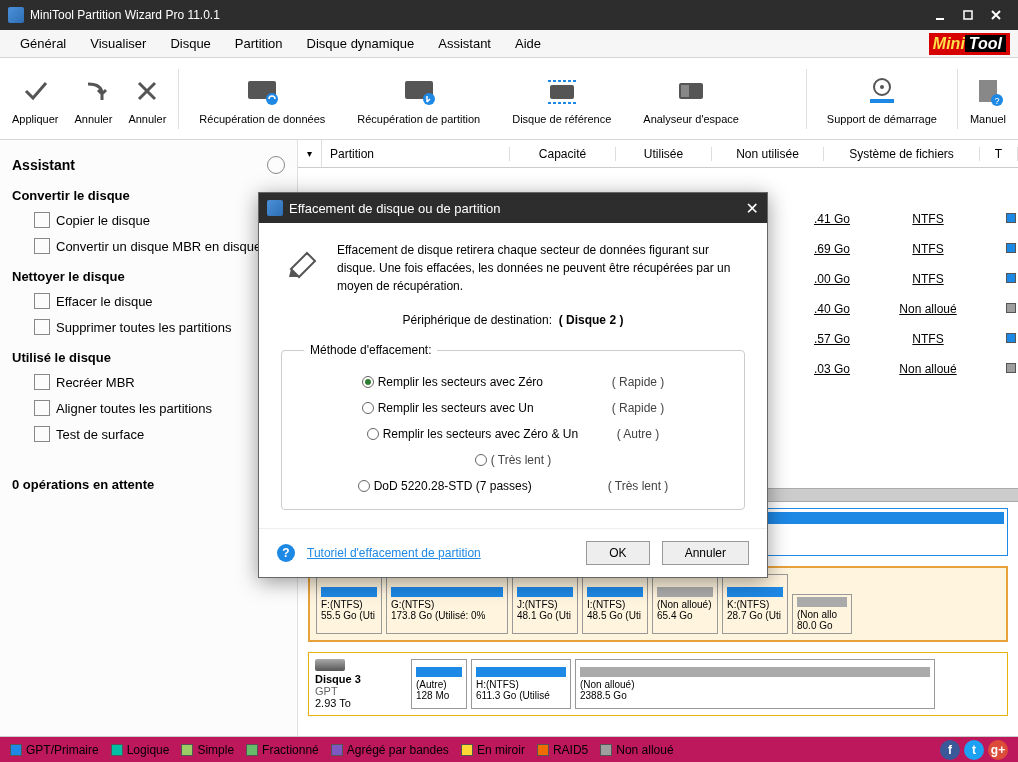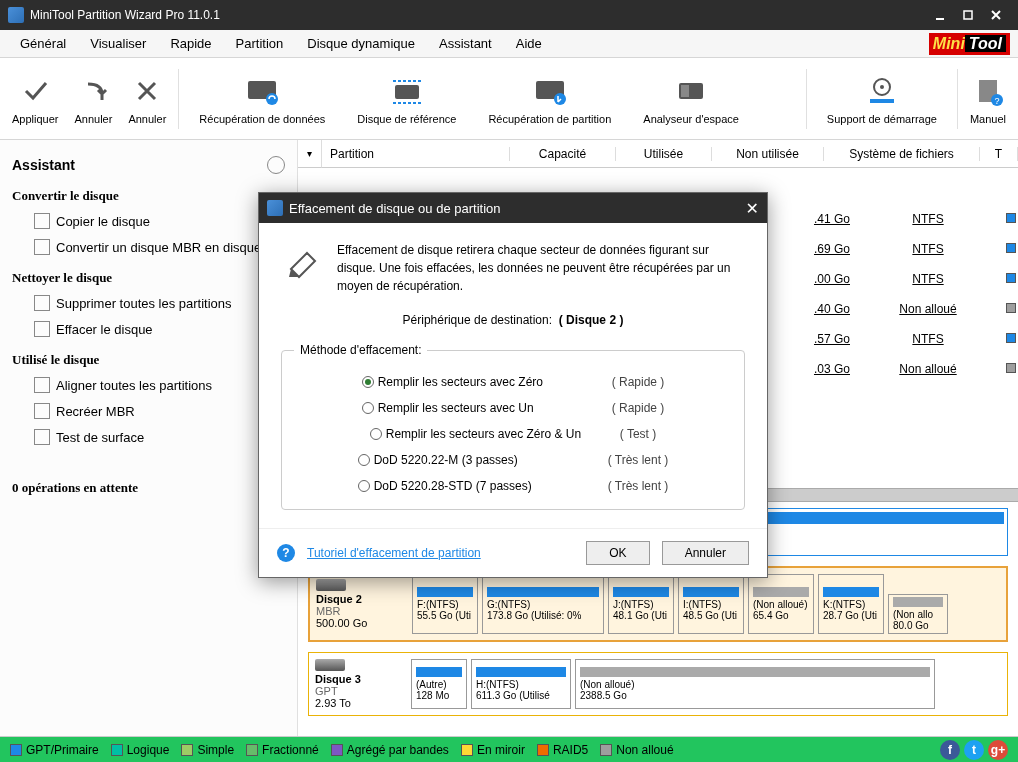--- a/index.html
+++ b/index.html
@@ -16,54 +16,54 @@
 .toolbar { height: 82px; background: #fff; border-bottom: 1px solid #d6d6d6; display: flex; align-items: center; padding: 0 4px; }
 .tbgroup { display: flex; flex-direction: column; align-items: center; padding: 4px 8px; font-size: 11px; cursor: pointer; }
 .tbgroup .ticon { width: 36px; height: 36px; margin-bottom: 4px; display: flex; align-items: center; justify-content: center; color: #555; }
 .tbgroup.large { padding: 4px 16px; text-align: right; }
 .tbsep { width: 1px; height: 60px; background: #e0e0e0; margin: 0 4px; }
 .main { display: flex; height: calc(762px - 30px - 28px - 82px - 26px); }
 .sidebar { width: 298px; background: #fcfcfc; border-right: 1px solid #e0e0e0; padding: 8px 0; font-size: 13px; overflow: hidden; }
 .sidebar .shead { font-weight: bold; padding: 8px 12px 4px; font-size: 14px; display: flex; align-items: center; }
 .sidebar .shead.collapsible::after { content: ""; margin-left: auto; width: 16px; height: 16px; border: 1px solid #888; border-radius: 50%; display:inline-block; }
 .sidebar .sitem { padding: 5px 12px 5px 34px; cursor: pointer; display: flex; align-items: center; gap: 6px; }
-.sidebar .sgroup { font-weight: bold; padding: 10px 12px 4px; font-family: Liberation Serif, serif; }
+.sidebar .sgroup { font-weight: bold; padding: 10px 12px 4px; }
 .sidebar .siicon { width: 16px; height: 16px; border: 1px solid #888; display: inline-block; }
 .content { flex: 1; display: flex; flex-direction: column; overflow: hidden; }
 .colhead { display: flex; font-size: 12px; border-bottom: 1px solid #ccc; height: 28px; align-items: center; background: #fff; }
 .colhead .ch { border-right: 1px solid #ddd; padding: 0 8px; text-align: center; }
 .rows { flex: 1; overflow: hidden; position: relative; }
 .rowline { display: flex; font-size: 12px; height: 30px; align-items: center; padding-left: 10px; }
 .rowline .rc { padding: 0 8px; text-decoration: underline; }
 .diskpanel { padding: 10px; overflow: hidden; }
 .diskrow { display: flex; align-items: stretch; margin-bottom: 10px; gap: 6px; border: 1px solid #eab308; padding: 6px 6px; }
 .diskrow.sel { border: 2px solid #e8a23a; background: #fff4de; }
 .diskinfo { width: 90px; font-size: 11px; display: flex; flex-direction: column; justify-content: center; }
 .diskinfo .dname { font-weight: bold; }
 .diskinfo .dtype { color: #666; }
 .diskico { width: 30px; height: 12px; background: linear-gradient(#aaa,#555); margin-bottom: 2px; border-radius: 2px; }
 .partbox { border: 1px solid #999; padding: 2px 4px; font-size: 10px; display: flex; flex-direction: column; justify-content: center; overflow: hidden; min-width: 0; }
 .partbar { height: 10px; background: #1e88e5; margin-bottom: 2px; }
 .partbar.gray { background: #aaa; }
-.footer { height: 26px; background: #22c55e; border-top: 1px solid #ccc; display: flex; align-items: center; padding: 0 10px; font-size: 12px; gap: 12px; }
+.footer { height: 26px; background: #be185d; border-top: 1px solid #ccc; display: flex; align-items: center; padding: 0 10px; font-size: 12px; gap: 12px; }
 .legend { display: flex; align-items: center; gap: 4px; }
 .legend .sw { width: 12px; height: 12px; border: 1px solid #555; }
 .social { margin-left: auto; display: flex; gap: 4px; }
 .social .sc { width: 20px; height: 20px; border-radius: 50%; color: #fff; display: flex; align-items: center; justify-content: center; font-size: 12px; font-weight: bold; }
 
 .modal { position: absolute; left: 258px; top: 192px; width: 510px; background: #fff; border: 1px solid #666; box-shadow: 0 4px 20px rgba(0,0,0,.4); z-index: 50; }
 .modal .mtitle { height: 30px; background: #2d2d2d; color: #fff; display: flex; align-items: center; padding: 0 8px; font-size: 13px; }
 .modal .mtitle .mic { width: 16px; height: 16px; background: linear-gradient(135deg,#4a90d9,#2d6fb6); margin-right: 6px; border-radius: 2px; }
 .modal .mtitle .mclose { margin-left: auto; cursor: pointer; font-size: 16px; }
 .modal .mbody { padding: 18px 22px; font-size: 12px; line-height: 1.5; }
 .modal .mdesc { display: flex; gap: 16px; margin-bottom: 16px; }
 .modal .eraser { width: 40px; height: 40px; }
 .modal .dest { text-align: center; margin: 12px 0; }
 .modal .dest b { font-weight: bold; }
-.modal fieldset { border: 1px solid #ccc; border-radius: 4px; padding: 10px 12px; }
+.modal fieldset { border: 1px solid #ccc; border-radius: 4px; padding: 10px 22px; }
 .modal legend { padding: 0 6px; }
 .modal .opt { display: flex; align-items: center; padding: 4px 0; gap: 4px; justify-content: center; }
 .modal .opt .lbl { width: 230px; }
 .modal .opt .spd { color: #444; }
 .modal .mfoot { display: flex; align-items: center; padding: 12px 18px; gap: 12px; border-top: 1px solid #eee; }
 .modal .mfoot .help { width: 18px; height: 18px; border-radius: 50%; background: #1e88e5; color: #fff; display: flex; align-items: center; justify-content: center; font-size: 12px; font-weight: bold; }
 .modal .mfoot a { color: #1e88e5; text-decoration: underline; font-size: 12px; cursor: pointer; }
 .modal .mfoot .spacer { flex: 1; }
 .modal .mfoot button { padding: 4px 22px; font-size: 12px; cursor: pointer; background: #eee; border: 1px solid #999; }
 .radio { width: 12px; height: 12px; border: 1px solid #666; border-radius: 50%; display: inline-flex; align-items: center; justify-content: center; }
@@ -89,21 +89,21 @@
   <div class="winbtn">
       <svg width="12" height="12">
         <path d="M2 2 L10 10 M10 2 L2 10" stroke="#fff" stroke-width="2"></path>
       </svg>
     </div>
 </div>
 
 <div class="menubar">
   <div class="mitem">Général</div>
   <div class="mitem">Visualiser</div>
-  <div class="mitem">Rapide</div>
+  <div class="mitem">Disque</div>
   <div class="mitem">Partition</div>
   <div class="mitem">Disque dynamique</div>
   <div class="mitem">Assistant</div>
   <div class="mitem">Aide</div>
   <div class="logo"><span class="white">Mini</span><span class="black">Tool</span></div>
 </div>
 
 <div class="toolbar">
   <div class="tbgroup">
     <div class="ticon">
@@ -136,36 +136,36 @@
           <rect x="4" y="4" width="28" height="18" rx="2" fill="#555"></rect>
           <circle cx="28" cy="22" r="6" fill="#1e88e5"></circle>
           <path d="M25 22 A3 3 0 1 1 31 22" fill="none" stroke="#fff" stroke-width="1.5"></path>
         </svg>
       </div>
     <span>Récupération de données</span>
   </div>
   <div class="tbgroup large">
     <div class="ticon">
         <svg width="36" height="28">
+          <rect x="4" y="4" width="28" height="18" rx="2" fill="#555"></rect>
+          <circle cx="28" cy="22" r="6" fill="#1e88e5"></circle>
+          <path d="M26 19 L26 25 M29 22 L26 25" stroke="#fff" stroke-width="1.5" fill="none"></path>
+        </svg>
+      </div>
+    <span>Récupération de partition</span>
+  </div>
+  <div class="tbgroup large">
+    <div class="ticon">
+        <svg width="36" height="28">
           <rect x="6" y="8" width="24" height="14" rx="2" fill="#555"></rect>
           <line x1="4" y1="4" x2="32" y2="4" stroke="#1e88e5" stroke-width="2" stroke-dasharray="3,2"></line>
           <line x1="4" y1="26" x2="32" y2="26" stroke="#1e88e5" stroke-width="2" stroke-dasharray="3,2"></line>
         </svg>
       </div>
     <span>Disque de référence</span>
-  </div>
-  <div class="tbgroup large">
-    <div class="ticon">
-        <svg width="36" height="28">
-          <rect x="4" y="4" width="28" height="18" rx="2" fill="#555"></rect>
-          <circle cx="28" cy="22" r="6" fill="#1e88e5"></circle>
-          <path d="M26 19 L26 25 M29 22 L26 25" stroke="#fff" stroke-width="1.5" fill="none"></path>
-        </svg>
-      </div>
-    <span>Récupération de partition</span>
   </div>
   <div class="tbgroup large">
     <div class="ticon">
         <svg width="36" height="28">
           <rect x="6" y="6" width="24" height="16" rx="2" fill="#555"></rect>
           <rect x="8" y="8" width="8" height="12" fill="#888"></rect>
         </svg>
       </div>
     <span>Analyseur d'espace</span>
   </div>
@@ -201,34 +201,34 @@
         <span class="siicon"></span>
         <span>Copier le disque</span>
       </div>
     <div class="sitem">
         <span class="siicon"></span>
         <span>Convertir un disque MBR en disque G</span>
       </div>
     <div class="sgroup">Nettoyer le disque</div>
     <div class="sitem">
         <span class="siicon"></span>
+        <span>Effacer le disque</span>
+      </div>
+    <div class="sitem">
+        <span class="siicon"></span>
         <span>Supprimer toutes les partitions</span>
       </div>
-    <div class="sitem">
-        <span class="siicon"></span>
-        <span>Effacer le disque</span>
-      </div>
     <div class="sgroup">Utilisé le disque</div>
     <div class="sitem">
         <span class="siicon"></span>
+        <span>Recréer MBR</span>
+      </div>
+    <div class="sitem">
+        <span class="siicon"></span>
         <span>Aligner toutes les partitions</span>
-      </div>
-    <div class="sitem">
-        <span class="siicon"></span>
-        <span>Recréer MBR</span>
       </div>
     <div class="sitem">
         <span class="siicon"></span>
         <span>Test de surface</span>
       </div>
     <div class="sgroup" style="margin-top:20px">0 opérations en attente</div>
   </div>
 
   <div class="content">
     <div style="display:flex">
@@ -290,26 +290,20 @@
     <div style="border:1px solid #1e88e5;margin:6px 10px 0;padding:3px">
       <div style="height:12px;background:#1e88e5"></div>
       <div style="font-size:11px;padding:2px 4px">
         <span>E:New Volume(NTFS)</span><br>
         <span>249.2 Go (Utilisé: 0%)</span>
       </div>
     </div>
 
     <div class="diskpanel">
       <div class="diskrow sel">
-        <div class="diskinfo">
-          <div class="diskico"></div>
-          <div class="dname">Disque 2</div>
-          <div class="dtype">MBR</div>
-          <div>500.00 Go</div>
-        </div>
         <div id="d2parts" style="display:flex;flex:1;gap:4px;overflow:hidden">
             <div class="partbox" style="flex: 0 0 66px;">
               <div class="partbar"></div>
               <div style="white-space:nowrap;overflow:hidden">F:(NTFS)</div>
               <div style="white-space:nowrap;overflow:hidden">55.5 Go (Uti</div>
             </div>
             <div class="partbox" style="flex: 0 0 122px;">
               <div class="partbar"></div>
               <div style="white-space:nowrap;overflow:hidden">G:(NTFS)</div>
               <div style="white-space:nowrap;overflow:hidden">173.8 Go (Utilisé: 0%</div>
@@ -438,25 +432,24 @@
             <span class="spd">( Rapide )</span>
           </div>
           <div class="opt">
             <span class="radio"></span>
             <span class="lbl">Remplir les secteurs avec Un</span>
             <span class="spd">( Rapide )</span>
           </div>
           <div class="opt">
             <span class="radio"></span>
             <span class="lbl">Remplir les secteurs avec Zéro &amp; Un</span>
-            <span class="spd">( Test )</span>
+            <span class="spd">( Autre )</span>
           </div>
           <div class="opt">
             <span class="radio"></span>
-            <span class="lbl">DoD 5220.22-M (3 passes)</span>
             <span class="spd">( Très lent )</span>
           </div>
           <div class="opt">
             <span class="radio"></span>
             <span class="lbl">DoD 5220.28-STD (7 passes)</span>
             <span class="spd">( Très lent )</span>
           </div>
         </div>
     </fieldset>
   </div>

